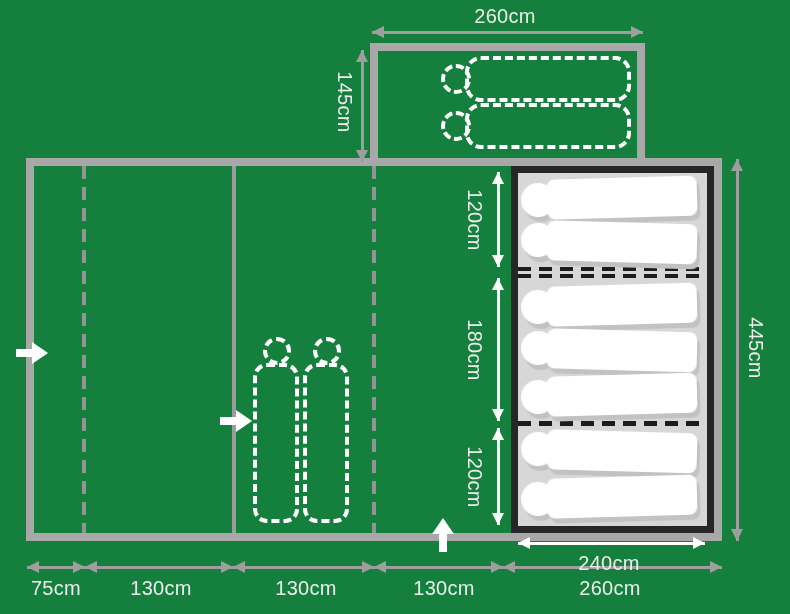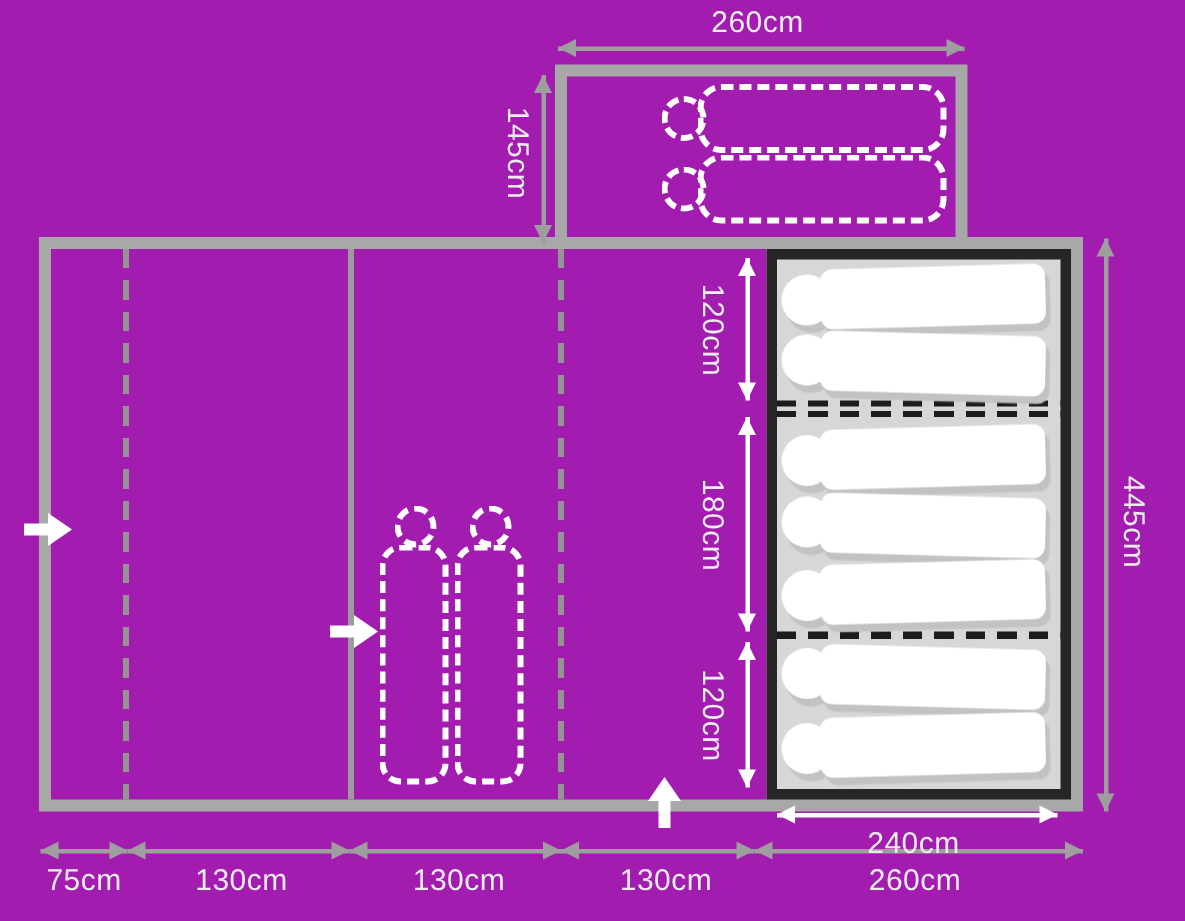--- a/index.html
+++ b/index.html
@@ -1,17 +1,17 @@
 <!DOCTYPE html>
 <html><head>
 <meta charset="utf-8">
 <style>
   html,body{margin:0;padding:0;background:#1f1f1f;}
   #canvas{
-    position:relative;width:790px;height:614px;background:#a21caf;
+    position:relative;width:790px;height:614px;background:#15803d;
     overflow:hidden;font-family:"Liberation Sans",sans-serif;
   }
   
   .wall-rect{position:absolute;border:8px solid #a8a8a8;box-sizing:border-box;background:transparent;}
   .vline-solid{position:absolute;width:4px;background:#9c9c9c;}
   .vline-dash{position:absolute;width:4px;
     background:repeating-linear-gradient(180deg,#949494 0 13px,transparent 13px 21px);}
   
   .mat{position:absolute;background:#d7d7d7;border:7px solid #262626;box-sizing:border-box;}
   .mat-dash{position:absolute;background:repeating-linear-gradient(90deg,#1c1c1c 0 13px,transparent 13px 21px);}

